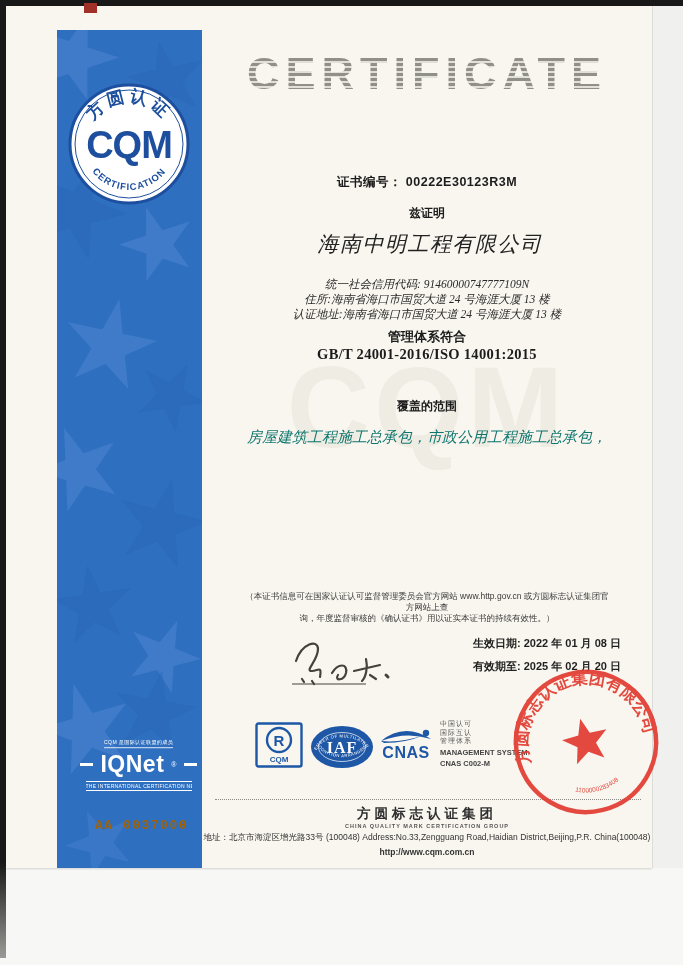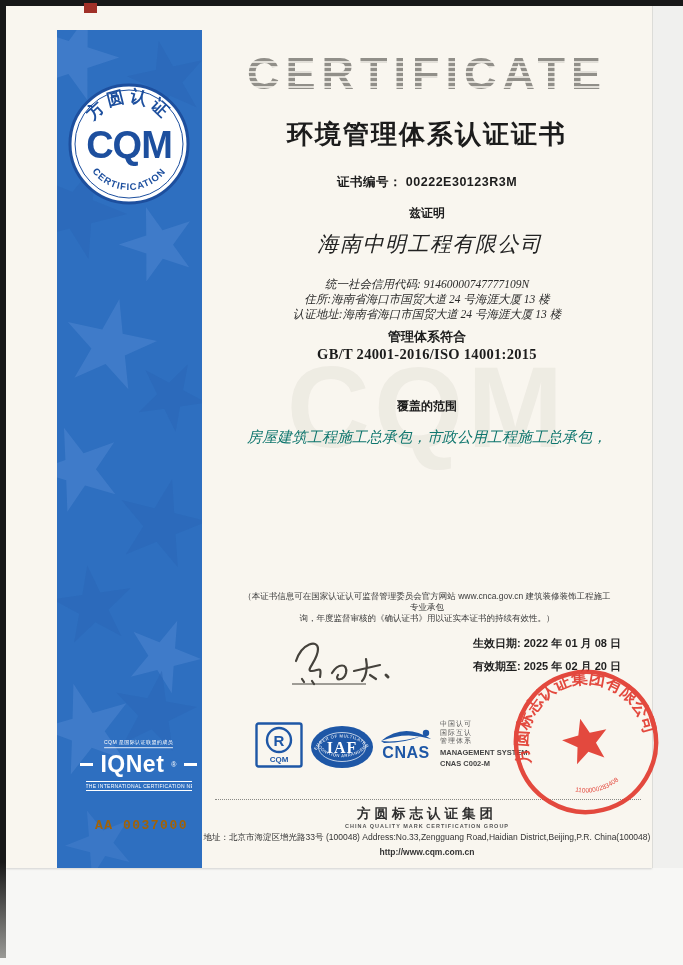--- a/index.html
+++ b/index.html
@@ -113,41 +113,40 @@
 
   <div class="content">
 
     <div class="watermark-wrap">
       <div class="ctr watermark" style="top:0">CERTIFICATE</div>
       <div class="stripes"></div>
     </div>
 
     <div class="center-wm">CQM</div>
 
-    <div class="ctr title">环境管理体系认证证书</div>
     <div class="ctr certno">证书编号： 00222E30123R3M</div>
     <div class="ctr certify">兹证明</div>
     <div class="ctr company serif-cjk">海南中明工程有限公司</div>
 
     <div class="ctr info serif-cjk">
       <div>统一社会信用代码: 91460000747777109N</div>
       <div>住所:海南省海口市国贸大道 24 号海涯大厦 13 楼</div>
       <div>认证地址:海南省海口市国贸大道 24 号海涯大厦 13 楼</div>
     </div>
 
     <div class="ctr conform">管理体系符合</div>
     <div class="ctr standard">GB/T 24001-2016/ISO 14001:2015</div>
 
     <div class="ctr scope-label">覆盖的范围</div>
     <div class="ctr scope serif-cjk">
       <div>房屋建筑工程施工总承包，市政公用工程施工总承包，</div>
     </div>
 
     <div class="ctr note">
-      <div>（本证书信息可在国家认证认可监督管理委员会官方网站 www.cnca.gov.cn 建筑装修装饰工程施工专业承包</div>
+      <div>（本证书信息可在国家认证认可监督管理委员会官方网站 www.http.gov.cn 或方圆标志认证集团官方网站上查</div>
       <div>询，年度监督审核的《确认证书》用以证实本证书的持续有效性。）</div>
     </div>
 
     <svg class="signature" width="115" height="58" viewBox="0 0 115 58">
       <g fill="none" stroke="#45423c" stroke-width="2.2" stroke-linecap="round">
         <path d="M8,30 C14,12 30,8 30,18 C30,30 16,40 24,40 C30,40 34,34 32,46"></path>
         <path d="M14,48 l2,3 M24,50 l2,3"></path>
         <path d="M44,42 C50,32 60,32 58,42 C56,50 46,50 50,44"></path>
         <path d="M66,40 L92,34 M78,28 C80,36 78,46 74,50 M82,44 l6,4"></path>
         <path d="M98,44 l2,2" stroke-width="3"></path>

